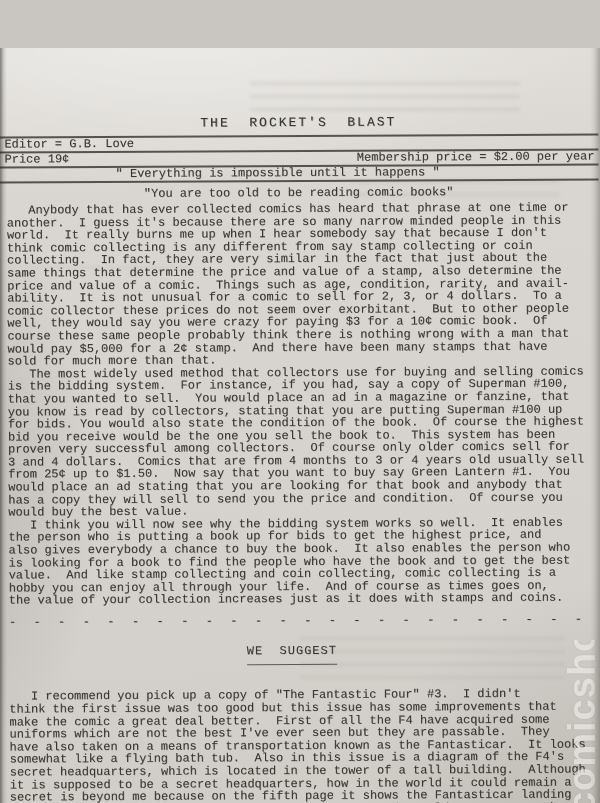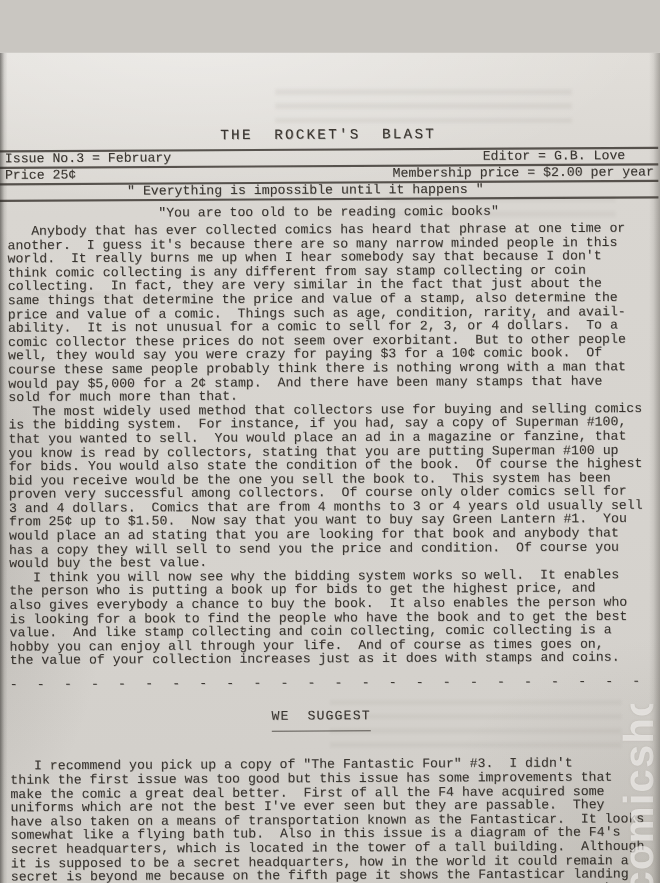--- a/index.html
+++ b/index.html
@@ -139,25 +139,24 @@
   <div class="ghost ghost-2"></div>
   <div class="ghost ghost-3"></div>
   <div class="ghost ghost-4"></div>
 
   <div class="content">
 
     <div class="masthead-title typed">THE  ROCKET'S  BLAST</div>
 
     <div class="masthead-table">
       <div class="mast-row">
-        <span class="typed">Issue No.3 = February</span>
         <span class="typed mast-right-pad">Editor = G.B. Love</span>
       </div>
       <div class="mast-row">
-        <span class="typed">Price 25¢</span>
+        <span class="typed">Price 19¢</span>
         <span class="typed">Membership price = $2.00 per year</span>
       </div>
       <div class="mast-row mast-motto">
         <span class="typed">" Everything is impossible until it happens "</span>
       </div>
     </div>
 
     <div class="quote-heading typed">"You are too old to be reading comic books"</div>
 
     <div class="body-text">

